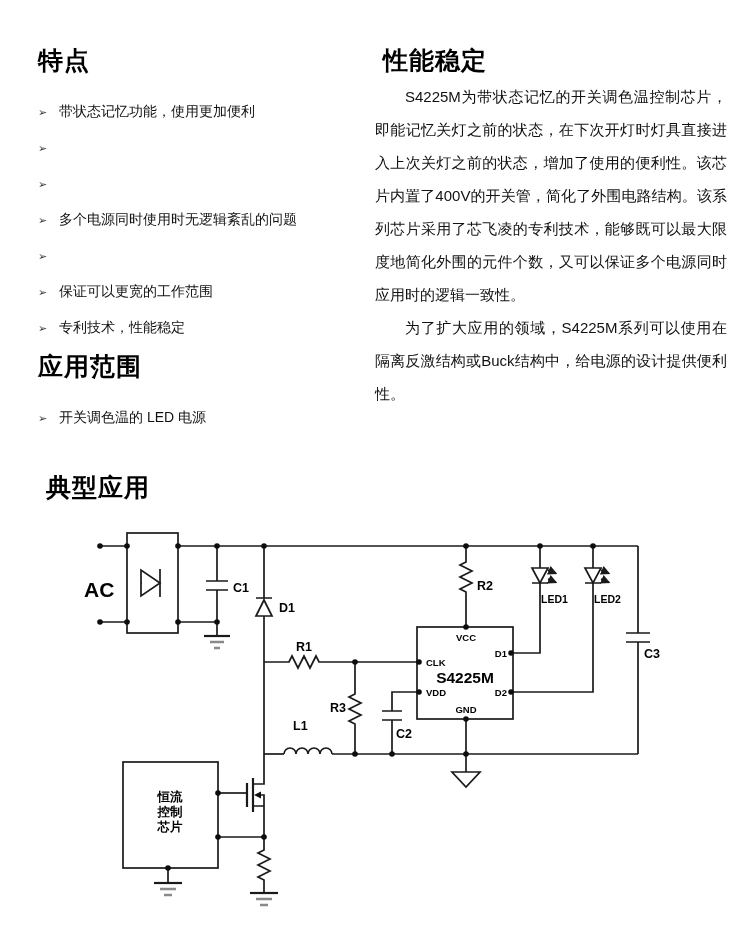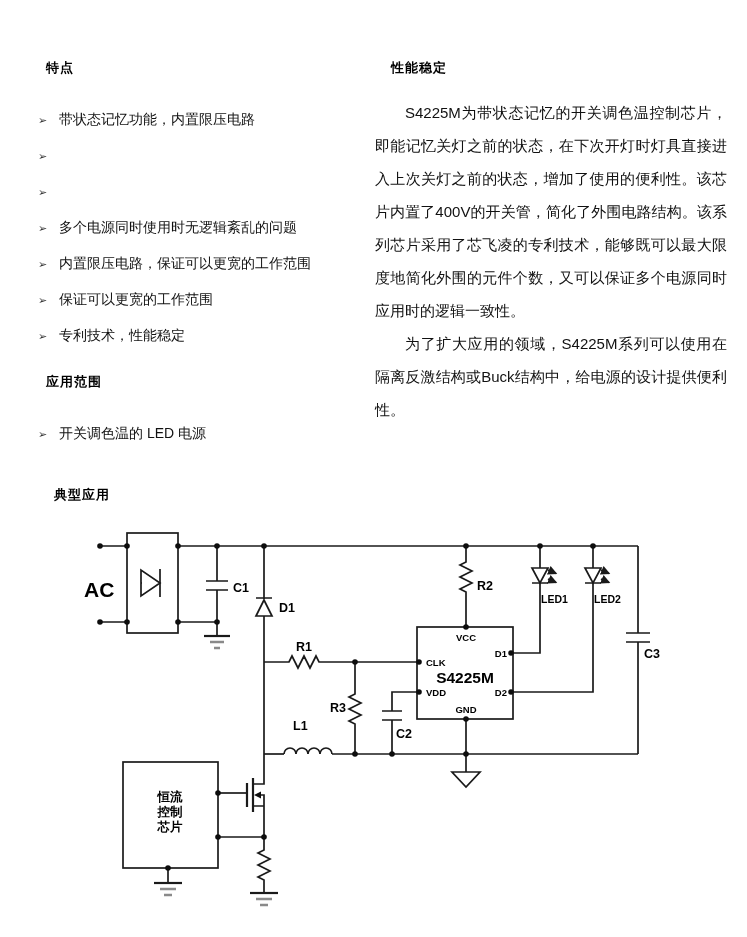--- a/index.html
+++ b/index.html
@@ -6,22 +6,22 @@
   .page{
     position:relative;
     width:747px;height:937px;
     margin:0 auto;
     background:#ffffff;
     font-family:"Liberation Sans", sans-serif;
     color:#1a1a1a;
     overflow:hidden;
   }
   h1.sec{
-    margin:16px;
-    font-size:13px;
+    margin:8px;
+    font-size:25px;
     line-height:24px;
     font-weight:bold;
     color:#000;
     letter-spacing:1px;
   }
   .col-left{position:absolute;left:30px;top:40px;width:334px;}
   .col-right{position:absolute;left:375px;top:40px;width:352px;}
   ul.blist{list-style:none;margin:22px 0 0 0;padding:0;}
   ul.blist li{
     display:flex;align-items:center;
@@ -61,35 +61,34 @@
 </head>
 <body>
 
 <div class="page">
 
   <section class="col-left">
     <h1 class="sec">特点</h1>
     <ul class="blist">
       <li>
           <span class="bullet">➢</span>
-          <span>带状态记忆功能，内置限压电路</span>
+          <span>带状态记忆功能，使用更加便利</span>
         </li>
       <li>
           <span class="bullet">➢</span>
         </li>
       <li>
           <span class="bullet">➢</span>
         </li>
       <li>
           <span class="bullet">➢</span>
           <span>多个电源同时使用时无逻辑紊乱的问题</span>
         </li>
       <li>
           <span class="bullet">➢</span>
-          <span>内置限压电路，保证可以更宽的工作范围</span>
         </li>
       <li>
           <span class="bullet">➢</span>
           <span>保证可以更宽的工作范围</span>
         </li>
       <li>
           <span class="bullet">➢</span>
           <span>专利技术，性能稳定</span>
         </li>
     </ul>

